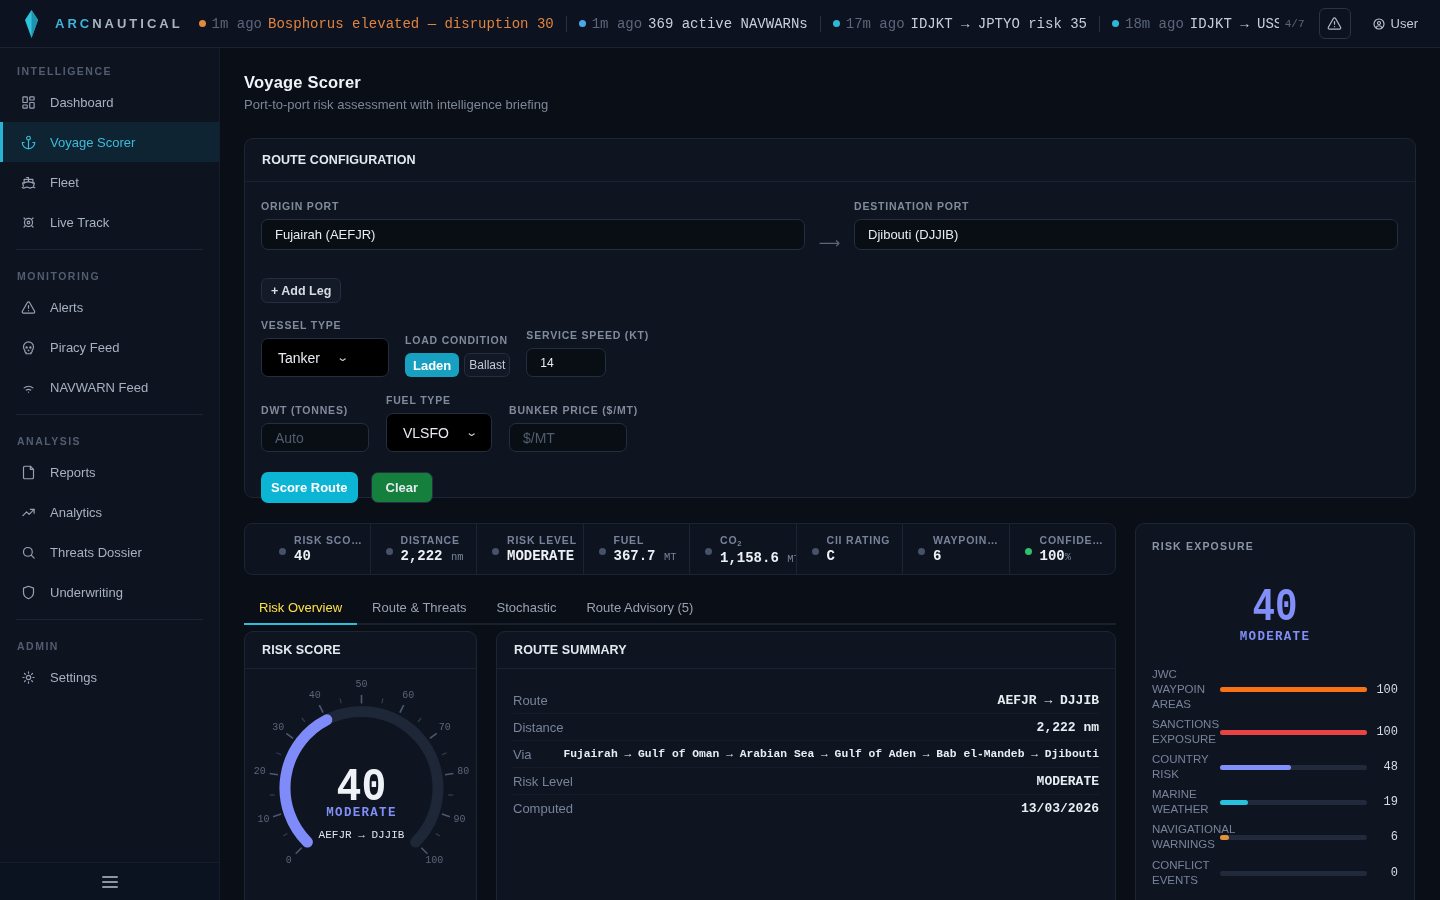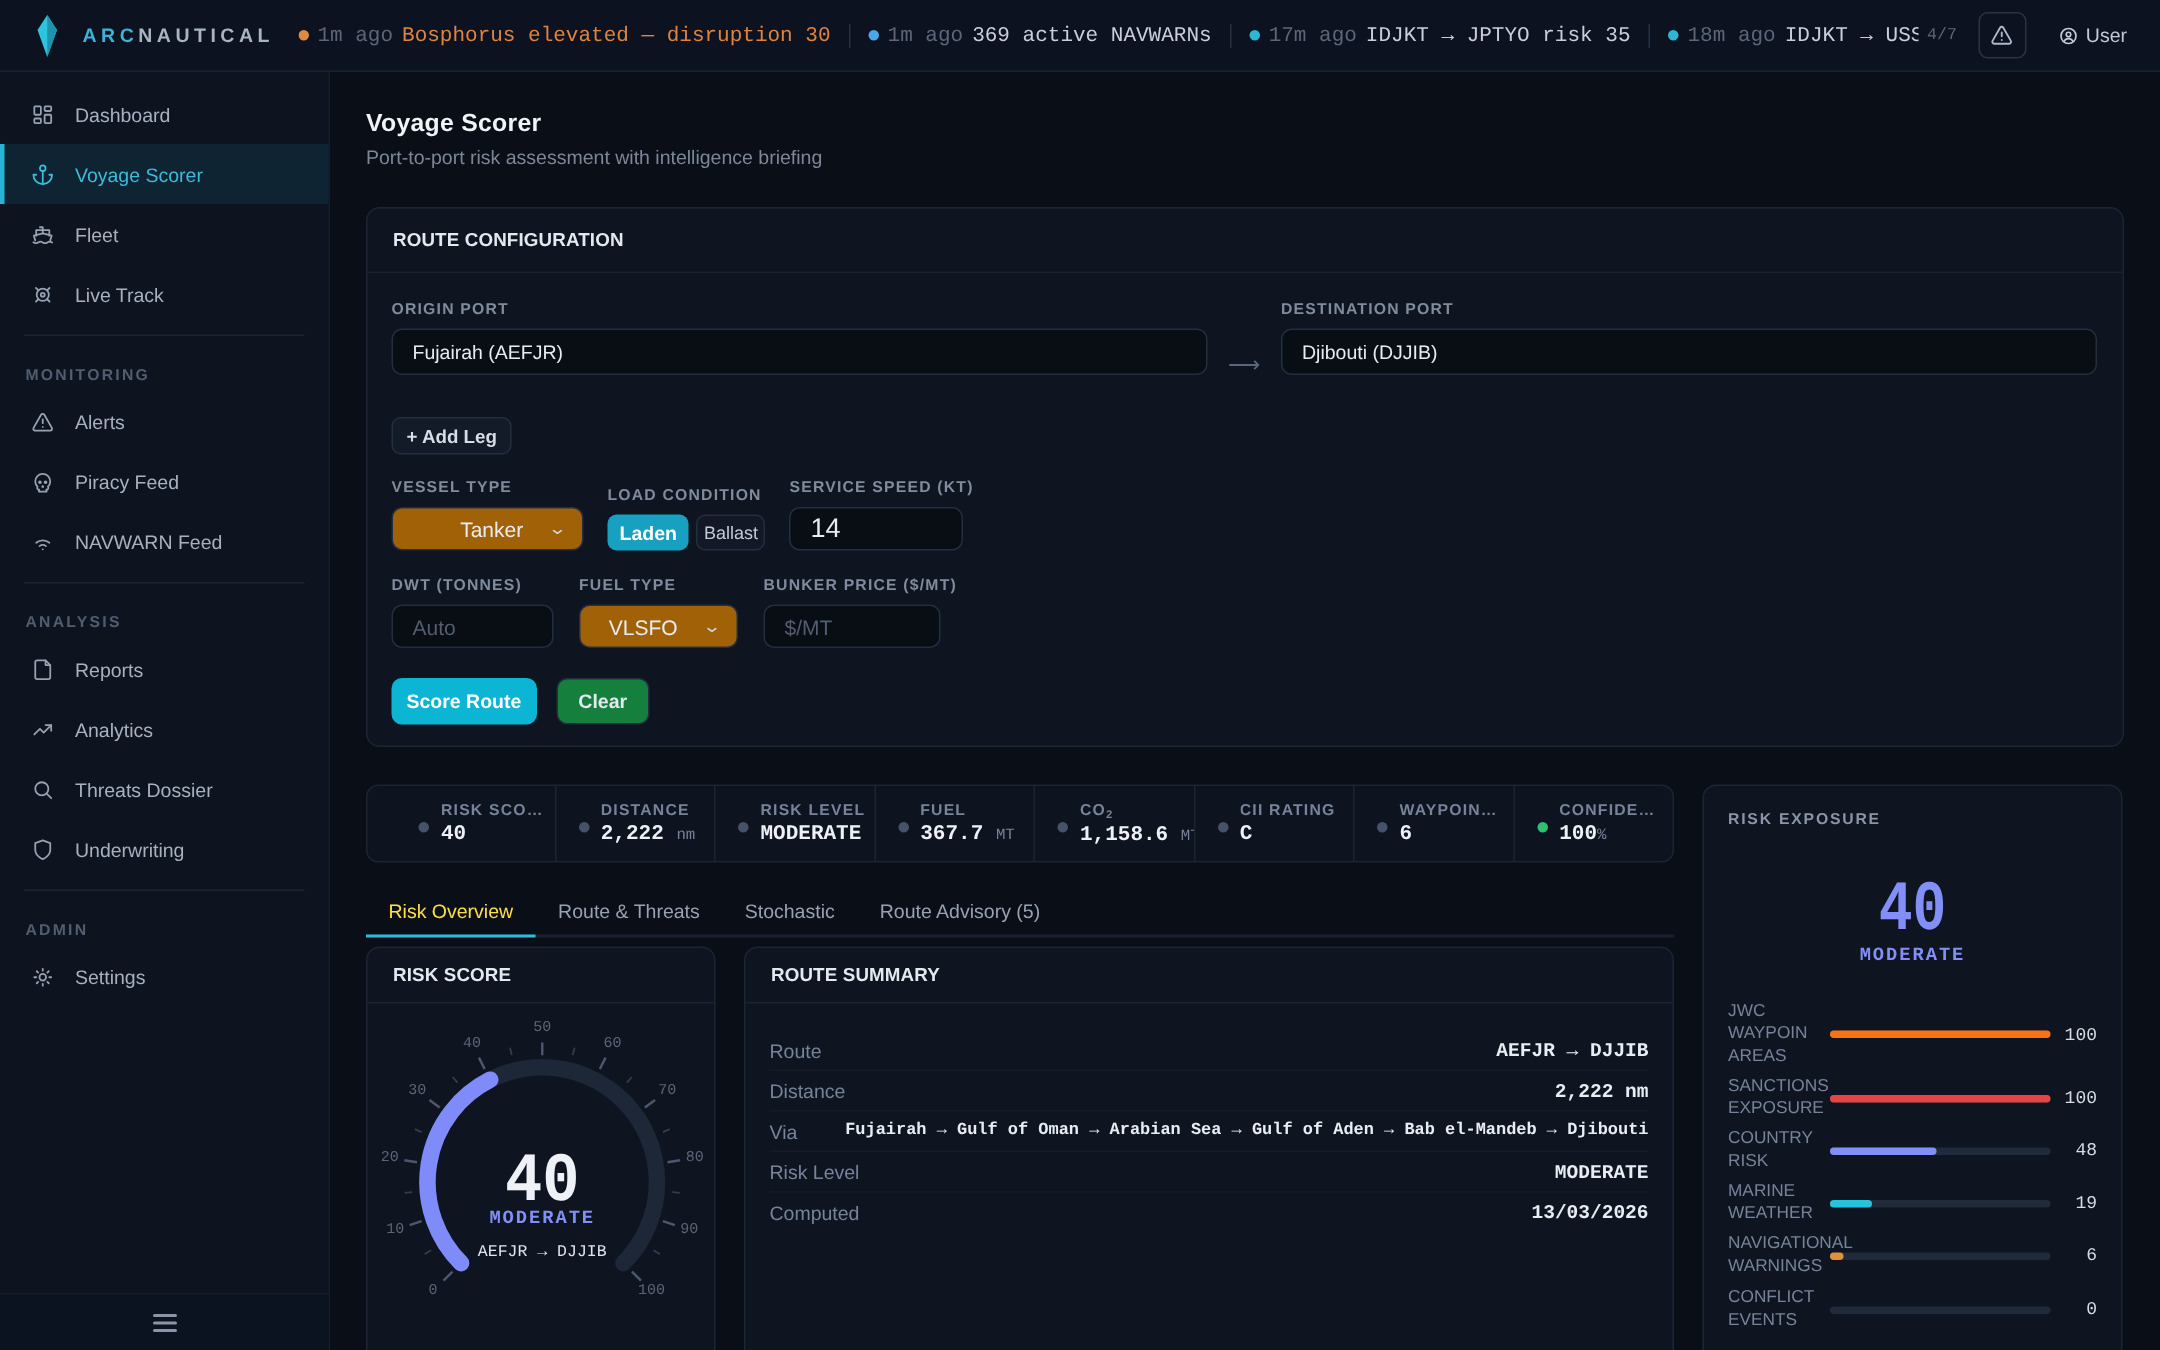--- a/index.html
+++ b/index.html
@@ -45,21 +45,21 @@
 label.fl { display:block; font-size:10.5px; font-weight:bold; color:#808b9d; letter-spacing:0.8px; margin-bottom:7px; line-height:12px; }
 .inp { background:#090d14; border:1px solid #242e40; border-radius:7px; color:#e8ecf2; font-size:13px; font-family:"Liberation Sans",sans-serif; padding:0 13px; outline:none; }
 .inp::placeholder { color:#525d70; }
 #ports { display:flex; align-items:flex-start; }
 #ports .pcol { width:544px; }
 #ports .inp { width:100%; height:31px; }
 #parrow { width:49px; text-align:center; color:#5b6679; font-size:15px; margin-top:34px; }
 #addleg { margin-top:26px; height:25px; padding:0 9px; background:#131a28; border:1px solid #242e40; border-radius:6px; color:#d7dde6; font-size:12.5px; font-weight:bold; display:inline-flex; align-items:center; }
 #vrow { display:flex; margin-top:16px; align-items:flex-end; gap:16px; }
 #vrow2 { display:flex; margin-top:17px; align-items:flex-end; gap:17px; }
-.fgroup .sel { background:#a16207; border:1px solid #242e40; border-radius:7px; color:#e8ecf2; font-size:14px; height:29px; display:flex; align-items:center; padding:0 12px 0 16px; justify-content:flex-end; }
+.fgroup .sel { background:#000000; border:1px solid #242e40; border-radius:7px; color:#e8ecf2; font-size:14px; height:39px; display:flex; align-items:center; padding:0 12px 0 16px; justify-content:flex-start; }
 .chev { color:#cdd4de; font-size:11px; margin-left:18px; transform:scaleX(1.4); }
 .seg { display:flex; gap:5px; }
 .seg .on { background:#17a0c0; color:#fff; font-weight:bold; font-size:13px; border-radius:6px; height:24px; padding:0 8px; display:flex; align-items:center; }
 .seg .off { background:#121826; border:1px solid #242e40; color:#c3cbd7; font-size:12px; border-radius:6px; height:24px; padding:0 4px; display:flex; align-items:center; }
 #btnrow { margin-top:20px; display:flex; gap:13px; }
 #score-btn { background:#0cb5d3; color:#fff; font-weight:bold; font-size:13px; border-radius:7px; height:31px; padding:0 10px; display:flex; align-items:center; }
 #clear-btn { background:#15803d; border:1px solid #242e40; color:#e4e9f0; font-weight:bold; font-size:13px; border-radius:7px; height:31px; padding:0 14px; display:flex; align-items:center; }
 
 
 #lower { display:flex; margin-top:25px; gap:19px; }
@@ -154,20 +154,21 @@
     <svg width="12" height="12" viewBox="0 0 24 24" fill="none" stroke="#c3cbd7" stroke-width="2.2" stroke-linecap="round">
         <circle cx="12" cy="12" r="10"></circle>
         <circle cx="12" cy="10" r="3"></circle>
         <path d="M6.2 19a6.5 6.5 0 0 1 11.6 0"></path>
       </svg>
     <span>User</span>
   </div>
 </div>
 
 <div id="sidebar">
+  <div class="shead">INTELLIGENCE</div>
   <div class="sitem" id="it-dash">
       <svg width="15" height="15" viewBox="0 0 24 24" fill="none" stroke="#97a1b2" stroke-width="1.9" stroke-linecap="round" stroke-linejoin="round">
         <rect x="3" y="3" width="7" height="9" rx="1"></rect>
         <rect x="14" y="3" width="7" height="5" rx="1"></rect>
         <rect x="14" y="12" width="7" height="9" rx="1"></rect>
         <rect x="3" y="16" width="7" height="5" rx="1"></rect>
       </svg>
       <span>Dashboard</span>
     </div>
   <div class="sitem active" id="it-voyage">
@@ -294,21 +295,21 @@
         </div>
         <div class="fgroup">
           <label class="fl">LOAD CONDITION</label>
           <div class="seg">
               <div class="on">Laden</div>
               <div class="off">Ballast</div>
             </div>
         </div>
         <div class="fgroup">
           <label class="fl">SERVICE SPEED (KT)</label>
-          <div class="inp" style="width:116px;height:29px;display:flex;align-items:center;font-size:18px;">14</div>
+          <div class="inp" style="width:80px;height:29px;display:flex;align-items:center;font-size:12px;">14</div>
         </div>
       </div>
       <div id="vrow2">
         <div class="fgroup">
           <label class="fl">DWT (TONNES)</label>
           <div class="inp" style="width:108px;height:29px;display:flex;align-items:center;font-size:14px;color:#525d70;">Auto</div>
         </div>
         <div class="fgroup">
           <label class="fl">FUEL TYPE</label>
           <div class="sel" style="width:106px;">VLSFO <span class="chev">⌄</span></div>

